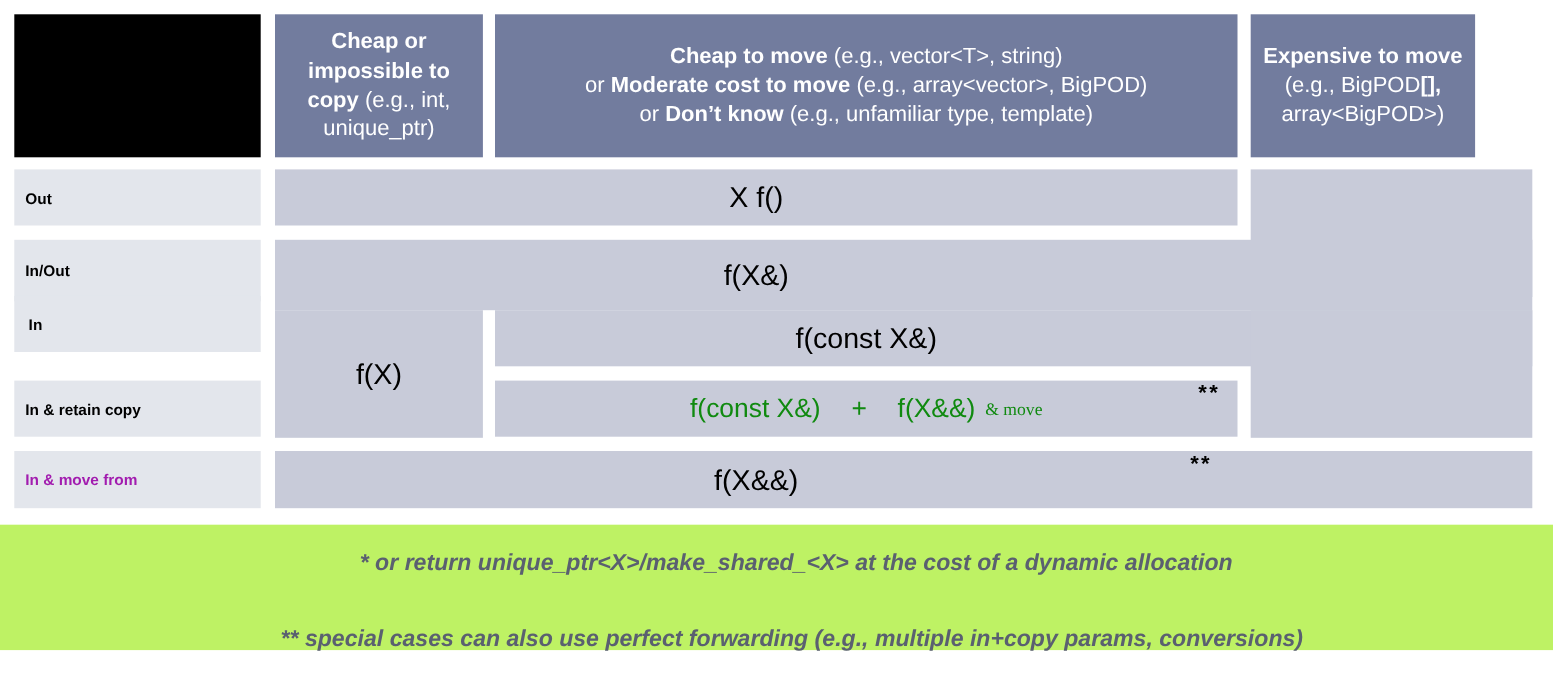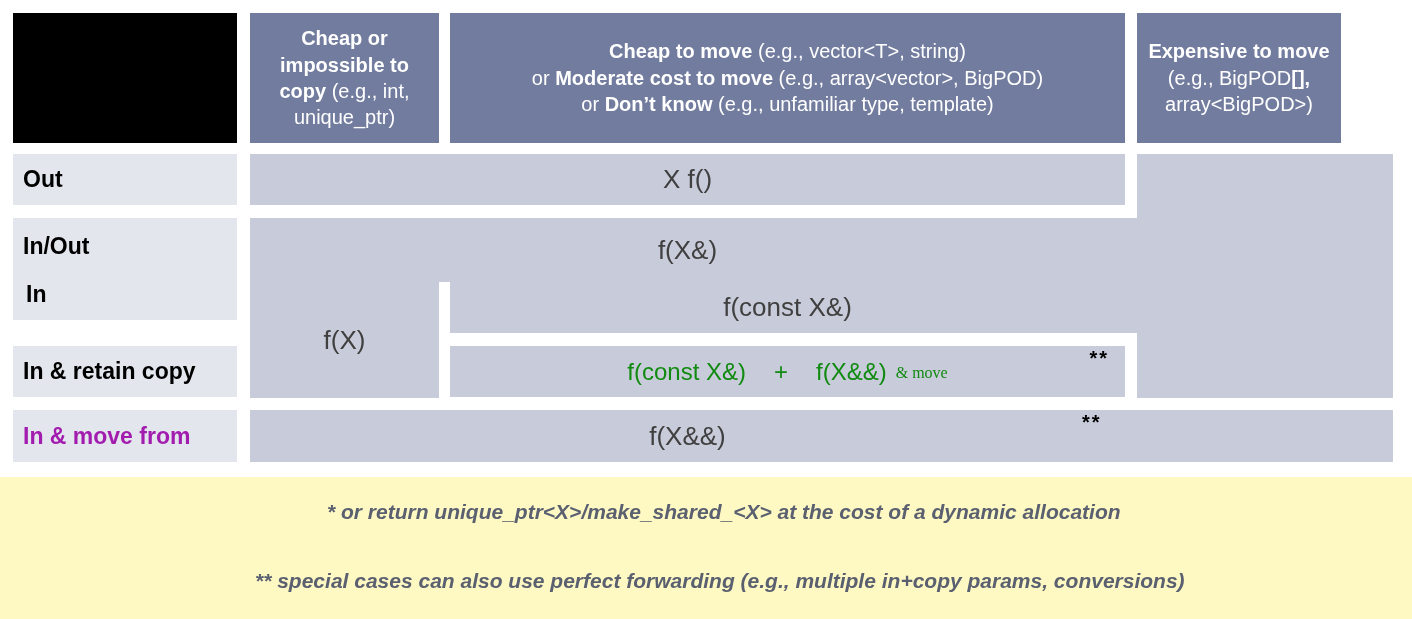--- a/index.html
+++ b/index.html
@@ -14,31 +14,31 @@
     background:#727c9e;color:#ffffff;display:flex;flex-direction:column;
     justify-content:center;text-align:center;font-size:20px;line-height:1.32;
   }
   .hdr .b{font-weight:bold;}
   .hdr1{left:250px;top:13px;width:189px;height:130px;padding:0 8px;box-sizing:border-box;}
   .hdr2{left:450px;top:13px;width:675px;height:130px;}
   .hdr3{left:1137px;top:13px;width:204px;height:130px;}
   
   .rlabel{
     left:13px;width:224px;background:#e3e6ec;display:flex;align-items:center;
-    padding-left:10px;box-sizing:border-box;font-weight:bold;font-size:23px;color:#000;
+    padding-left:10px;box-sizing:border-box;font-weight:bold;font-size:14px;color:#000;
   }
   .rl1{top:154px;height:51px;}
   .rl2{top:218px;height:56px;}
   .rl3{top:269px;height:51px;padding-left:13px;}
   .rl4{top:346px;height:51px;}
   .rl5{top:410px;height:52px;}
   .greenTxt{color:#a21caf;}
   
   .c{background:#c8cbd9;}
-  .codeTxt{font-size:26px;color:#404040;}
+  .codeTxt{font-size:26px;color:#000000;}
   .center-flex{display:flex;align-items:center;justify-content:center;}
   .c-out{left:250px;top:154px;width:875px;height:51px;}
   .c-out3{left:1137px;top:154px;width:256px;height:116px;}
   .c-inout{left:250px;top:218px;width:1143px;height:64px;}
   .c-fx{left:250px;top:282px;width:189px;height:116px;}
   .c-in{left:450px;top:282px;width:943px;height:51px;}
   .c-in3{left:1137px;top:282px;width:256px;height:116px;}
   .c-retain{left:450px;top:346px;width:675px;height:51px;}
   .c-move{left:250px;top:410px;width:1143px;height:52px;}
   .tw875{width:875px;height:100%;display:flex;align-items:center;justify-content:center;}
@@ -46,21 +46,21 @@
   .retainTxt{
     width:100%;height:100%;display:flex;align-items:center;justify-content:center;
     font-size:24px;color:#108a10;
   }
   .retainTxt .plus{margin:0 28px;}
   .retainTxt .mv{font-size:16px;margin-left:9px;padding-top:3px;font-family:Liberation Serif, serif;}
   .mark{position:absolute;font-weight:bold;font-size:20px;color:#000;letter-spacing:2px;}
   .mark-r{right:16px;top:1px;}
   .mark-m{left:832px;top:1px;}
   
-  .footer{left:0;top:477px;width:1412px;height:142px;background:#fef9c3;}
+  .footer{left:0;top:477px;width:1412px;height:114px;background:#bef264;}
   .note{
     position:absolute;font-style:italic;font-weight:600;font-size:21px;color:#5a6070;
     white-space:nowrap;
   }
   .note1{left:327px;top:23px;}
   .note2{left:255px;top:92px;}
 </style>
 </head>
 <body>
 

